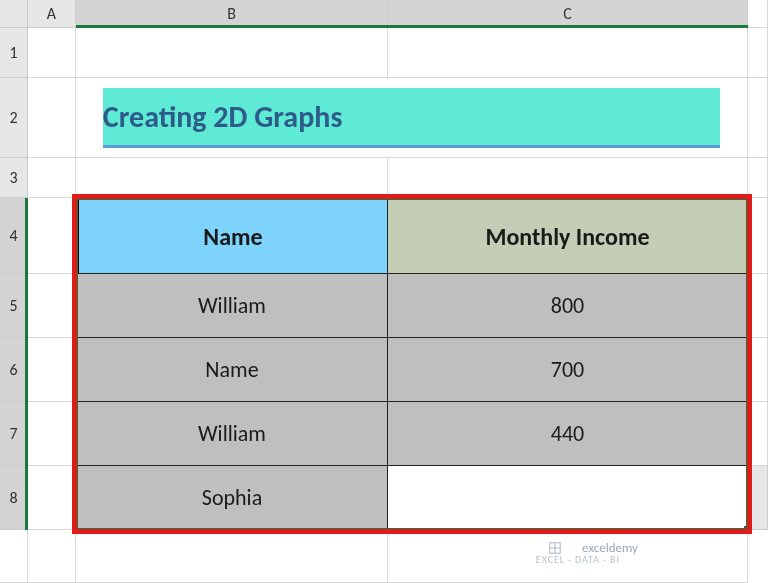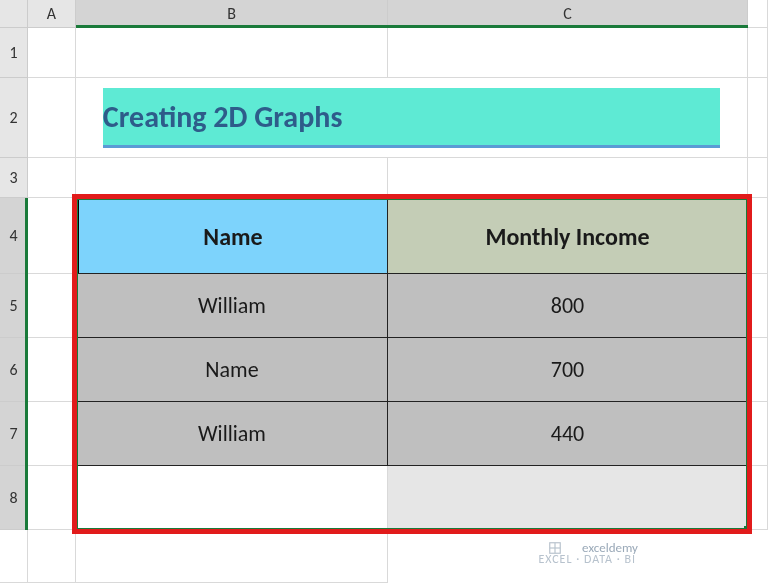--- a/index.html
+++ b/index.html
@@ -101,23 +101,23 @@
     bottom: 28px;
     font-size: 13px;
     color: #9aa9b8;
     display: flex;
     align-items: center;
     gap: 20px;
   }
   .watermark svg { opacity: .7; }
   .wm-sub {
     position: absolute;
-    right: 132px;
+    right: 148px;
     bottom: 17px;
-    font-size: 12px;
+    font-size: 10px;
     letter-spacing: 1px;
     color: #b7c2cd;
   }
   .col-b-marker, .col-c-marker {
     position: absolute;
     top: 0; height: 28px;
     border-bottom: 3px solid #1a7a3a;
   }
   .row-marker {
     position: absolute;
@@ -174,20 +174,21 @@
   <div class="cell"></div>
 
   <div class="rowhdr active">7</div>
   <div class="cell"></div>
   <div class="td name">William</div>
   <div class="td">440</div>
   <div class="cell"></div>
 
   <div class="rowhdr active">8</div>
   <div class="cell"></div>
+  <div class="td name">Sophia</div>
   <div class="cell"></div>
 
   <div class="rowhdr"></div>
   <div class="cell"></div>
   <div class="cell"></div>
   <div class="cell"></div>
   <div class="cell"></div>
 </div>
 
 <div class="col-b-marker" style="left:76px; width:672px;"></div>

